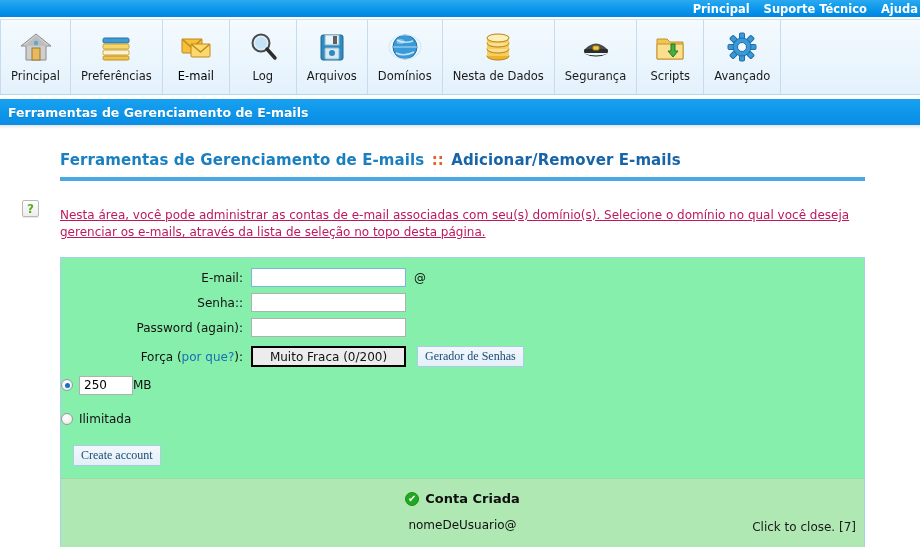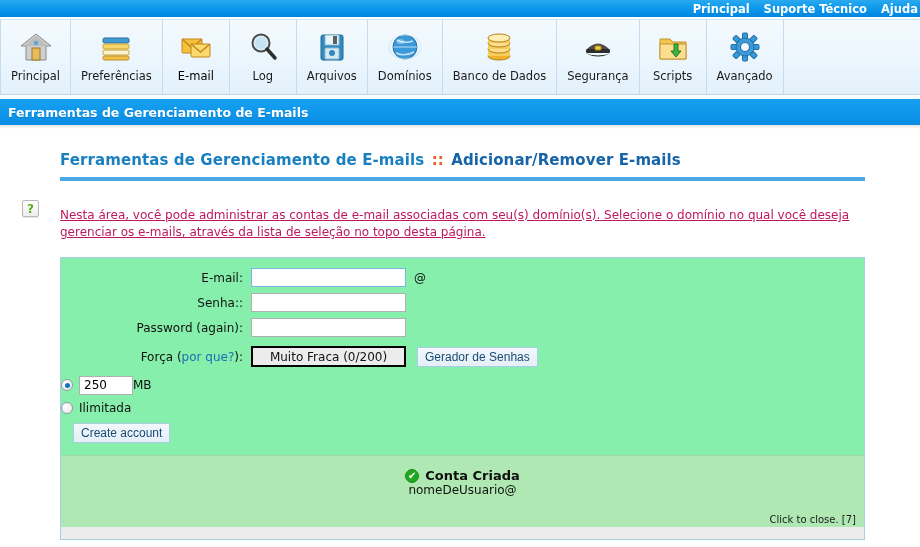--- a/index.html
+++ b/index.html
@@ -132,29 +132,29 @@
     border: 2px solid #000000; background: #ececec;
     display: flex; align-items: center; justify-content: center;
     font-size: 12px; color: #111;
   }
   .btn {
     margin-left: 11px;
     background: linear-gradient(to bottom,#f2f8fc,#e4eff8);
     border: 1px solid #a9cbe3;
     font-size: 12px; color: #1a4a73;
     padding: 2px 7px; cursor: pointer; border-radius: 1px;
-    font-family: Liberation Sans, sans-serif;
+    font-family: Liberation Serif, serif;
   }
 
   .quota-row { display: flex; align-items: flex-start; }
   .quota-label {
     width: 190px; text-align: right; padding-right: 8px;
     font-size: 12px; color: #111; padding-top: 22px;
   }
-  .quota-opts { display: flex; flex-direction: column; gap: 3px; }
+  .quota-opts { display: flex; flex-direction: column; gap: 14px; }
   .opt-line { display: flex; align-items: center; height: 20px; }
   .radio {
     width: 12px; height: 12px; border-radius: 50%;
     border: 1px solid #9a9a9a;
     background: radial-gradient(circle at 38% 34%, #ffffff, #e6e6e6);
     display: inline-block; position: relative;
     margin-right: 6px; cursor: pointer; flex: none;
   }
   .radio.checked::after {
     content: ""; position: absolute; left: 2.5px; top: 2.5px;
@@ -179,25 +179,25 @@
     display: flex; align-items: center; justify-content: center; gap: 6px;
   }
   .check-icon {
     width: 14px; height: 14px; border-radius: 50%;
     background: #21a821; display: inline-flex;
     align-items: center; justify-content: center;
     color: #ffffff; font-size: 10px; line-height: 1; flex: none;
     border: 1px solid #1b8f1b;
   }
   .success-sub {
-    text-align: center; font-size: 12px; color: #111; 
+    text-align: center; font-size: 12px; color: #111; margin-top: 12px;
   }
   .click-close {
-    position: absolute; right: 8px; bottom: 2px;
-    font-size: 10px; color: #1a1a1a; cursor: pointer;
+    position: absolute; right: 8px; bottom: 16px;
+    font-size: 12px; color: #1a1a1a; cursor: pointer;
   }
   .panel-footer { background: #ececec; height: 12px; }
 </style>
 </head>
 <body>
 
 <div class="topbar">
   <div class="topbar-links">
     <a href="#">Principal</a>
     <a href="#">Suporte Técnico</a>
@@ -286,21 +286,21 @@
         <svg width="34" height="34" viewBox="0 0 34 34">
           <ellipse cx="17" cy="26" rx="11" ry="4" fill="#efb229" stroke="#b5811a"></ellipse>
           <rect x="6" y="19" width="22" height="7" fill="#f7cd5c"></rect>
           <ellipse cx="17" cy="19" rx="11" ry="4" fill="#fbdf8f" stroke="#b5811a"></ellipse>
           <rect x="6" y="13" width="22" height="6" fill="#f7cd5c"></rect>
           <ellipse cx="17" cy="13" rx="11" ry="4" fill="#fbdf8f" stroke="#b5811a"></ellipse>
           <rect x="6" y="8" width="22" height="5" fill="#f7cd5c"></rect>
           <ellipse cx="17" cy="8" rx="11" ry="4" fill="#ffeeb5" stroke="#b5811a"></ellipse>
         </svg>
       </span>
-      <span class="lbl">Banco de Dados</span>
+      <span class="lbl">Nesta de Dados</span>
     </div>
 
     <div class="navitem">
       <span class="glyph">
         <svg width="34" height="34" viewBox="0 0 34 34">
           <path d="M5,20 q12,-13 24,0 z" fill="#4a4a4a"></path>
           <rect x="5" y="19" width="24" height="4" rx="1.5" fill="#2c2c2c"></rect>
           <path d="M4,23 q13,7 26,0 q-13,5 -26,0 z" fill="#1d1d1d"></path>
           <rect x="14" y="16" width="6" height="4" rx="1" fill="#f0c93c" stroke="#b38e12"></rect>
         </svg>

